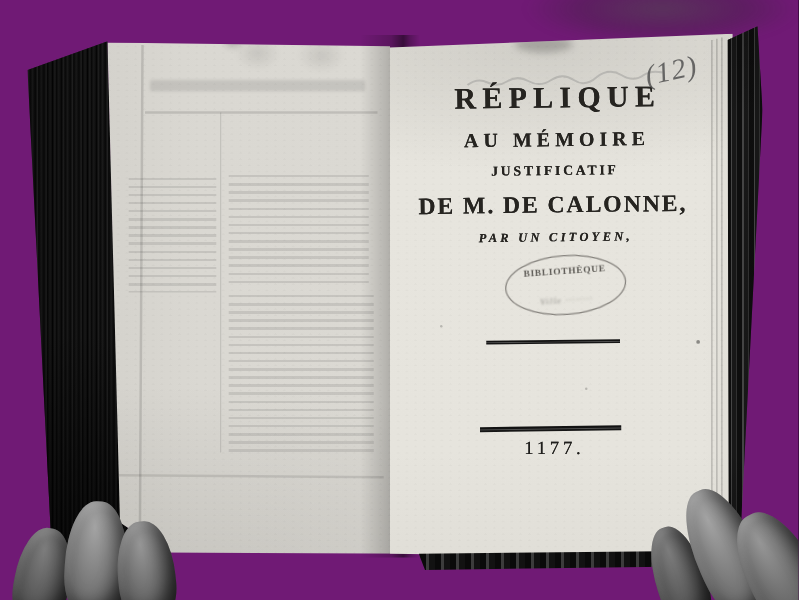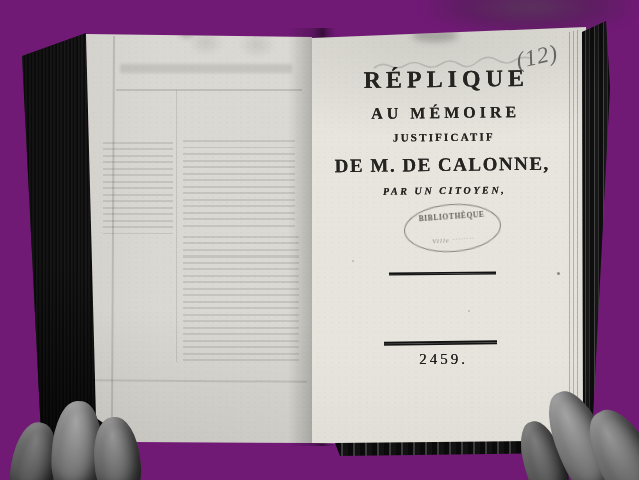--- a/index.html
+++ b/index.html
@@ -155,21 +155,21 @@
       <div class="t-line t5">PAR UN CITOYEN,</div>
     </div>
 
     <div class="abs stamp">
       <div class="l1">BIBLIOTHÈQUE</div>
       <div class="l2">Ville ········</div>
     </div>
 
     <div class="abs rule rule1"></div>
     <div class="abs rule rule2"></div>
-    <div class="abs year">2459.</div>
+    <div class="abs year">1177.</div>
 
     <div class="abs pencil">(12)</div>
 
     <div class="abs edge-line" style="left:569px;top:32px;height:382px;"></div>
     <div class="abs edge-line" style="left:573px;top:31px;height:384px;"></div>
     <div class="abs edge-line" style="left:577px;top:30px;height:385px;"></div>
     <div class="abs speck" style="left:557px;top:272px;width:3px;height:3px;"></div>
     <div class="abs speck" style="left:468px;top:310px;width:2px;height:2px;opacity:.5;"></div>
     <div class="abs speck" style="left:352px;top:260px;width:2px;height:2px;opacity:.5;"></div>
   </div>

